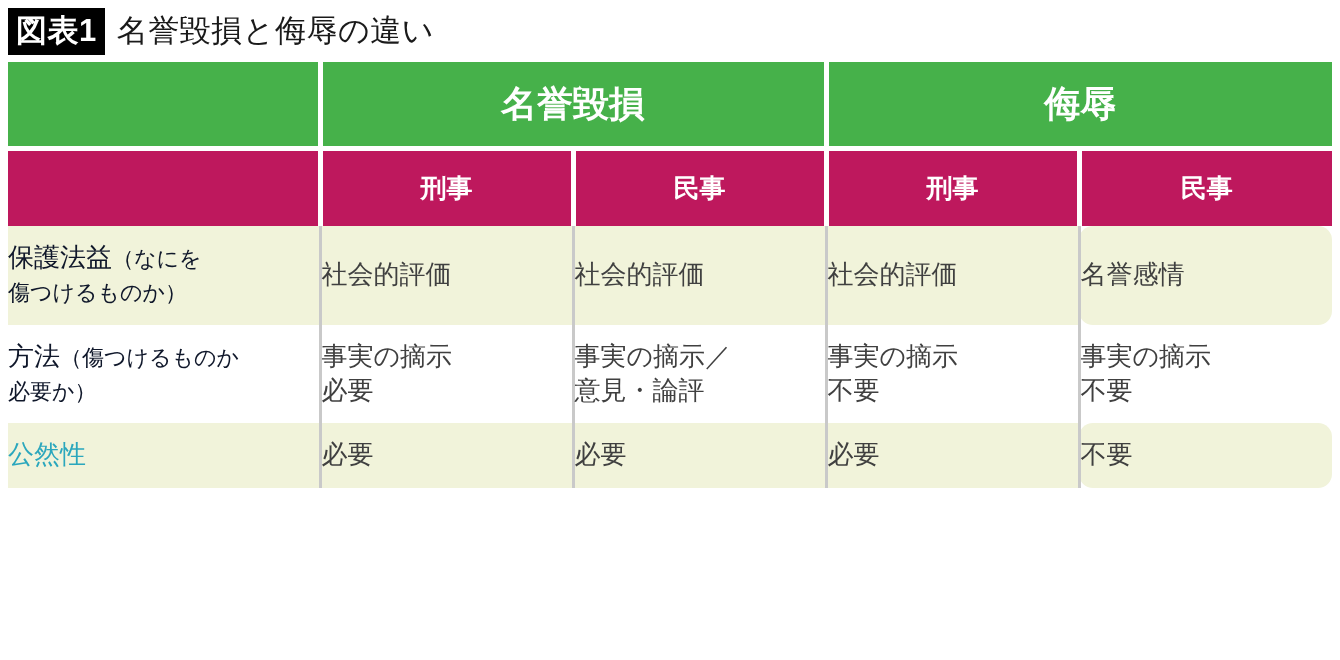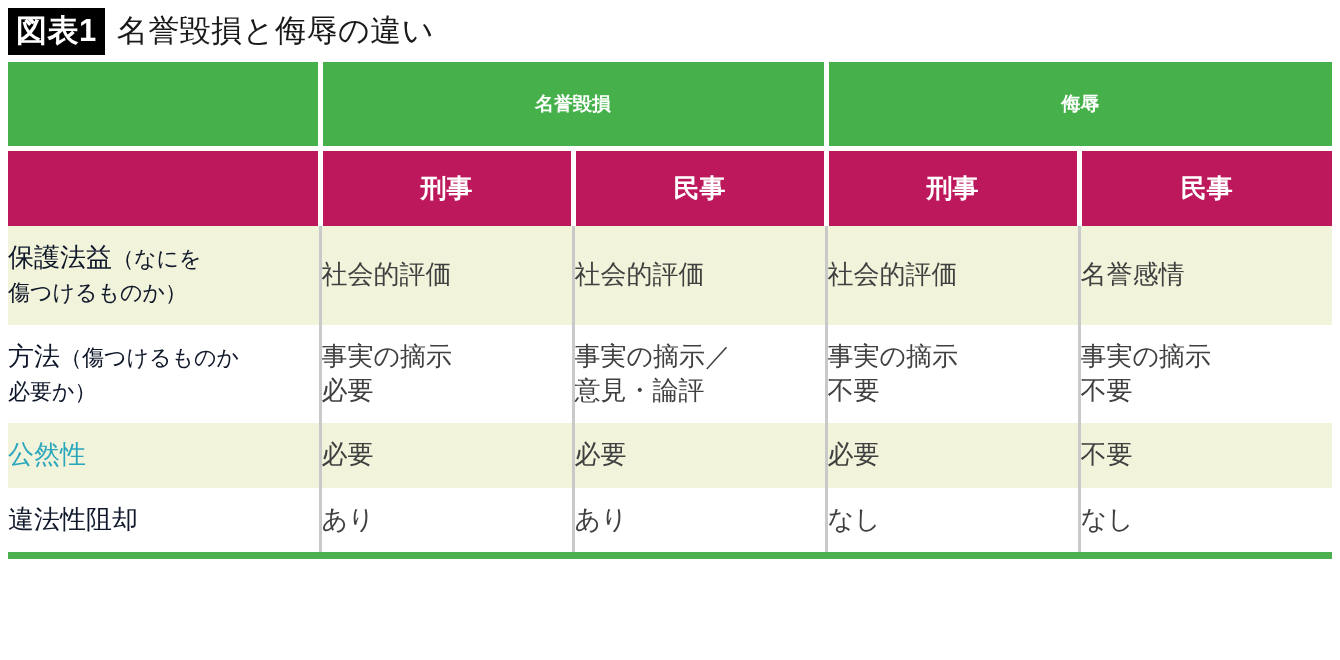--- a/index.html
+++ b/index.html
@@ -63,21 +63,21 @@
 
   
   .col-label { width: 312px; }
   .col-data  { width: 253px; }
 
   
   tr.header-1 td {
     height: 84px;
     background: #46b14a;
     color: #ffffff;
-    font-size: 19px;
+    font-size: 36px;
     font-weight: bold;
     text-align: center;
     border-right: 5px solid #ffffff;
     border-bottom: 5px solid #ffffff;
   }
   tr.header-1 td.blank-corner {
     border-right: 5px solid #ffffff;
   }
   tr.header-1 td:last-child { border-right: none; }
 
@@ -91,21 +91,21 @@
     text-align: center;
     border-right: 5px solid #ffffff;
   }
   tr.header-2 td:last-child { border-right: none; }
 
   
   tr.body-row td {
     border-right: 3px solid #c9c9c9;
     padding: 14px 0 16px 0;
   }
-  tr.body-row td:last-child { border-right: none; }
+  tr.body-row td:last-child { border-right: none; border-radius: 14px; }
   tr.body-row.tint td { background: #f1f3da; }
   tr.body-row.plain td { background: #ffffff; }
 
   tr.body-row.last td {
     border-bottom: 7px solid #4cb050;
   }
 
   .rowlabel {
     font-size: 26px;
     line-height: 1.32;
@@ -226,36 +226,17 @@
           <span>必要</span>
         </td>
         <td class="cellvalue">
           <span>必要</span>
         </td>
         <td class="cellvalue">
           <span>不要</span>
         </td>
       </tr>
 
-      <tr class="body-row plain last">
-        <td class="rowlabel">
-          <span class="green-label">
-            <span class="main">違法性阻却</span>
-          </span>
-        </td>
-        <td class="cellvalue">
-          <span>あり</span>
-        </td>
-        <td class="cellvalue">
-          <span>あり</span>
-        </td>
-        <td class="cellvalue">
-          <span>なし</span>
-        </td>
-        <td class="cellvalue">
-          <span>なし</span>
-        </td>
-      </tr>
 
     </tbody>
   </table>
 
 </div>
 
 </body></html>

